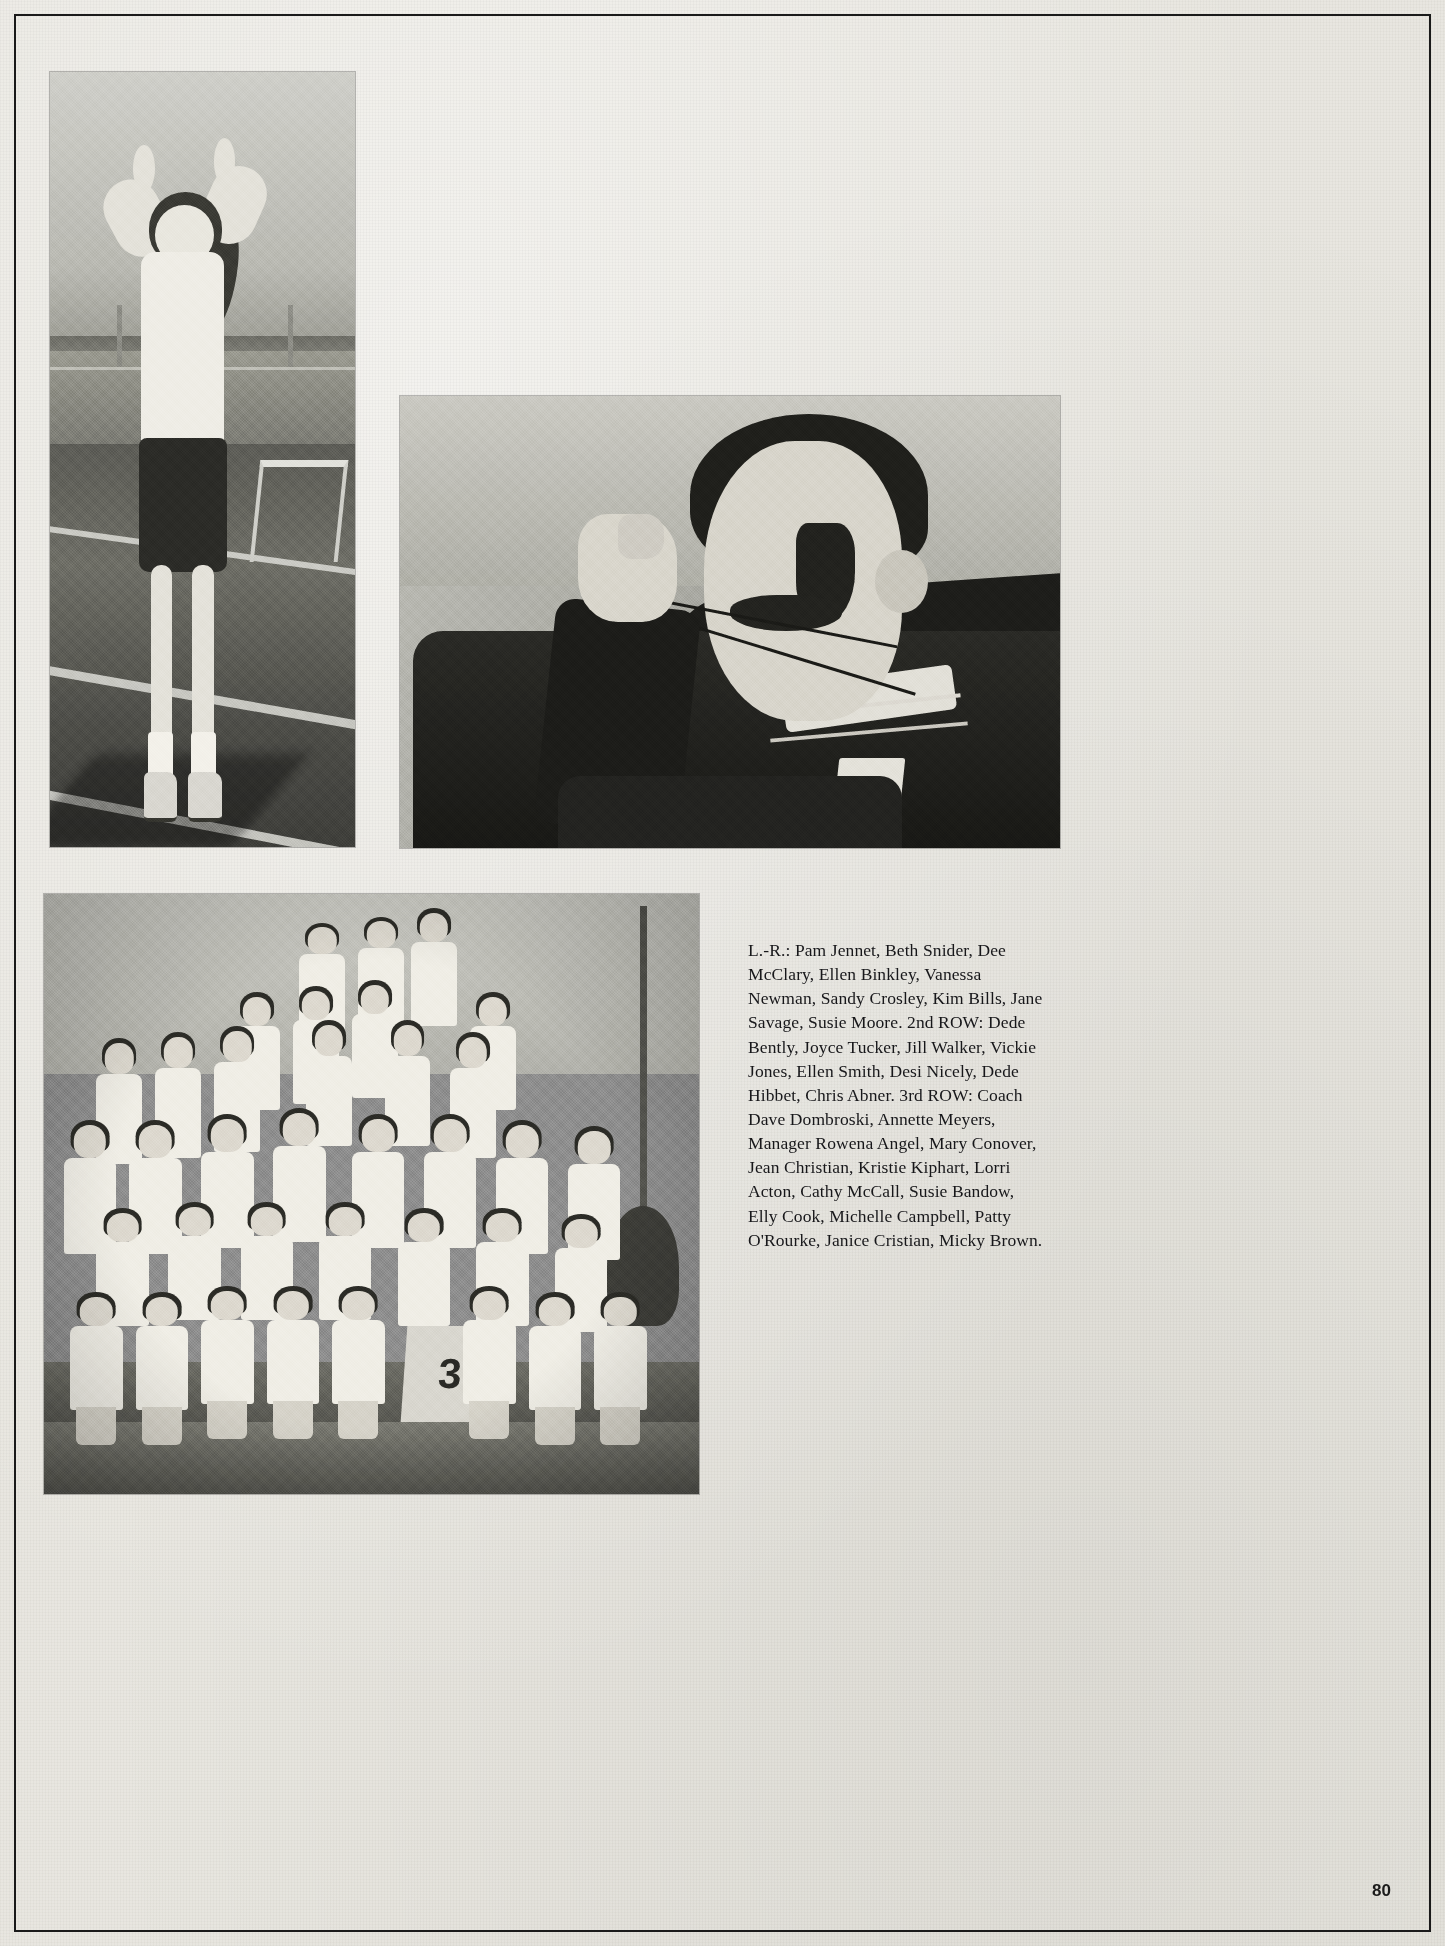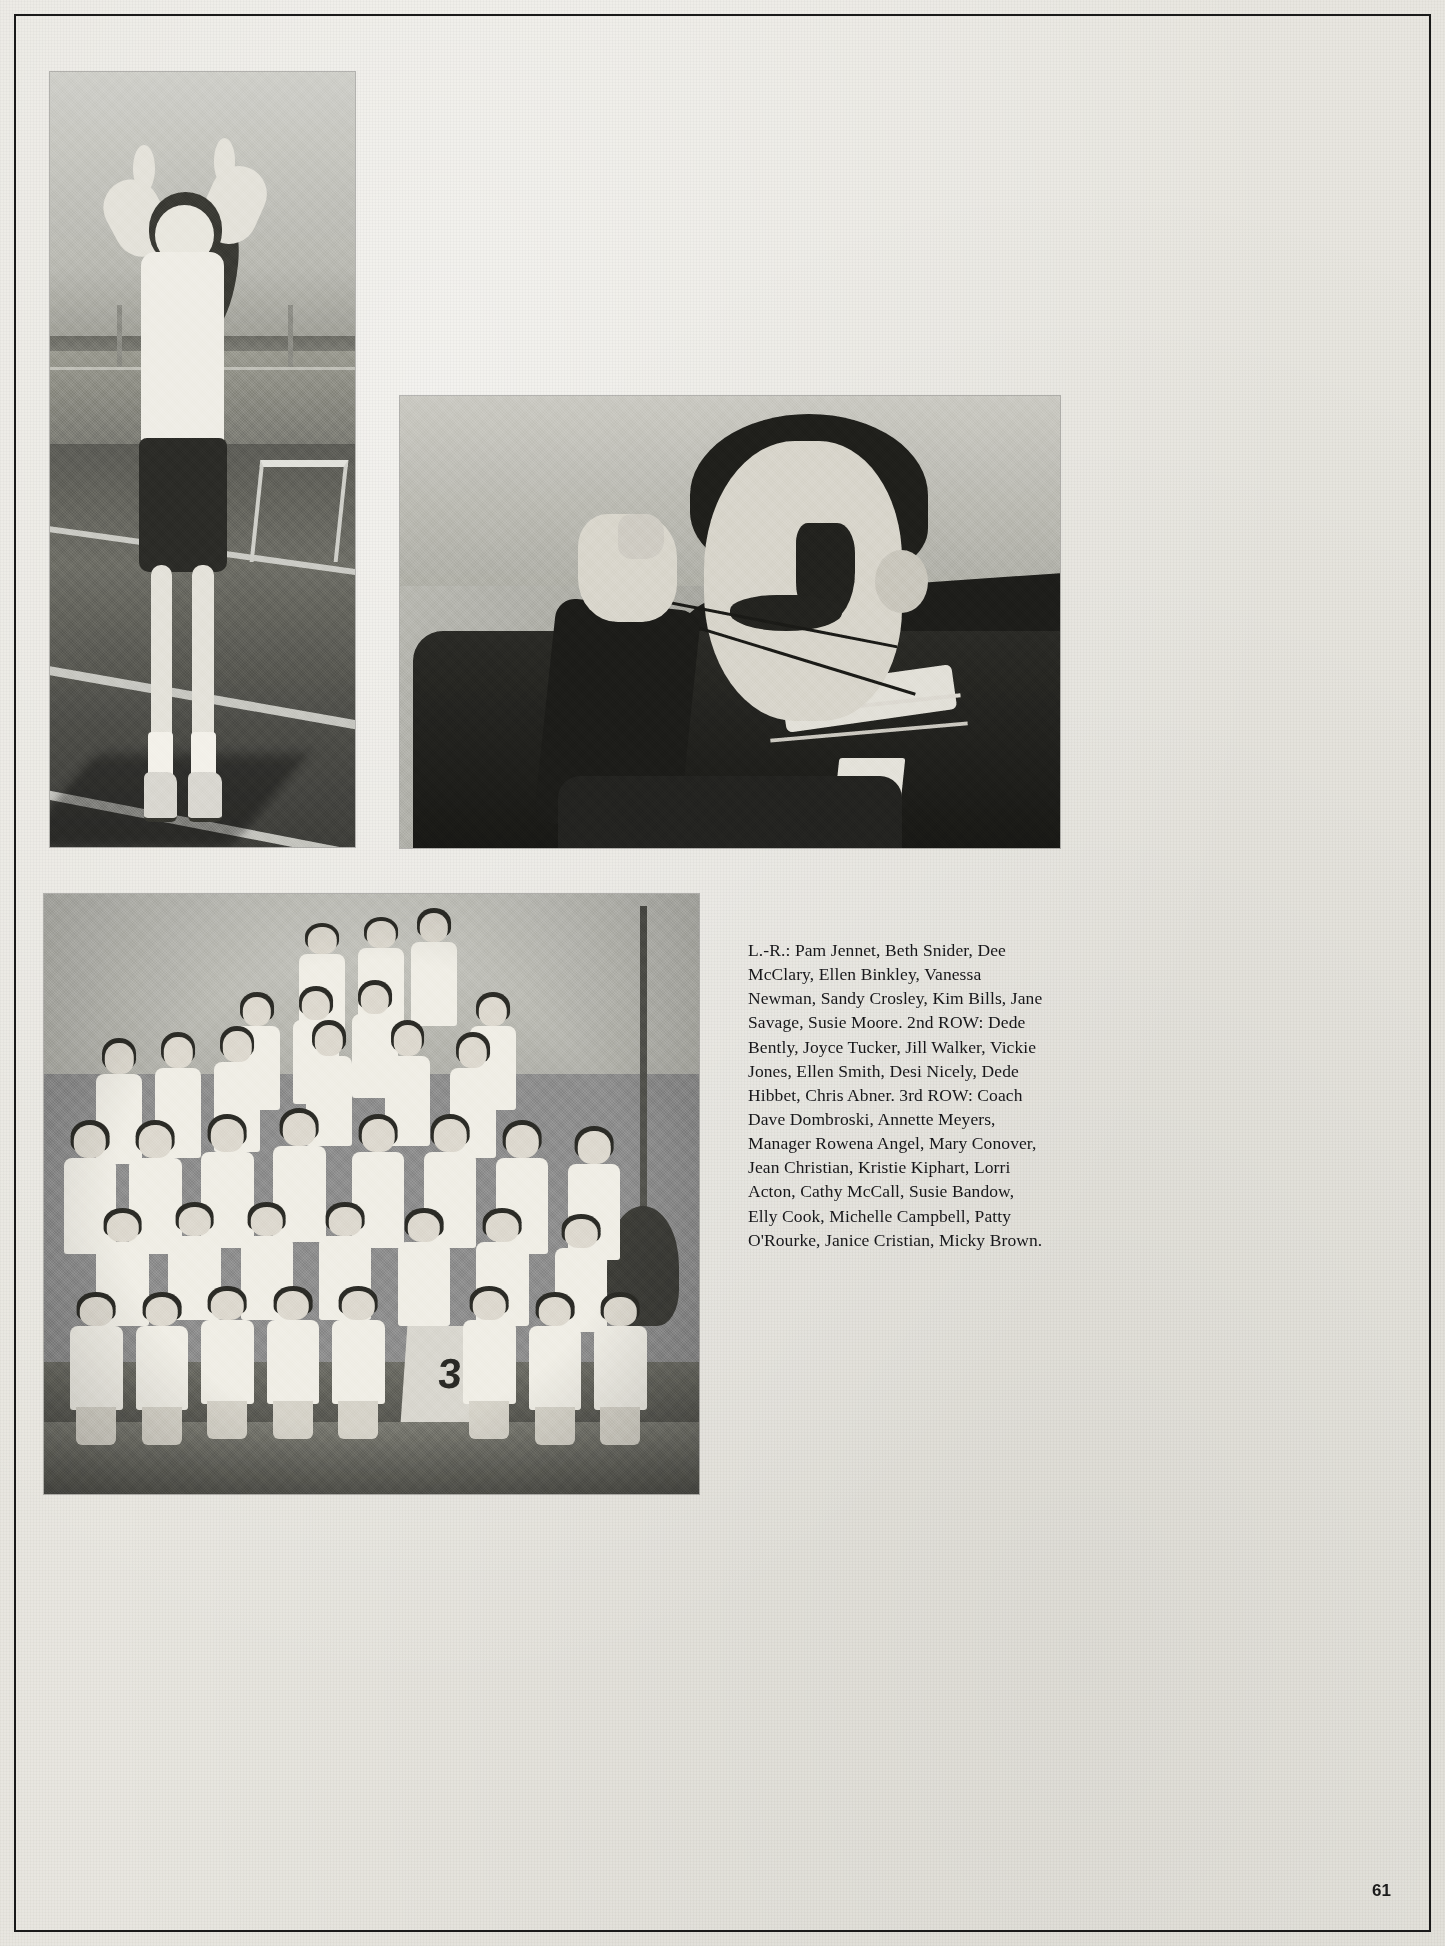--- a/index.html
+++ b/index.html
@@ -469,14 +469,14 @@
         <div class="h"></div>
         <div class="lg"></div>
       </div>
 
     <div class="vignette"></div>
     <div class="grain"></div>
   </div>
 
   <div id="caption-block">L.-R.: Pam Jennet, Beth Snider, Dee McClary, Ellen Binkley, Vanessa Newman, Sandy Crosley, Kim Bills, Jane Savage, Susie Moore. 2nd ROW: Dede Bently, Joyce Tucker, Jill Walker, Vickie Jones, Ellen Smith, Desi Nicely, Dede Hibbet, Chris Abner. 3rd ROW: Coach Dave Dombroski, Annette Meyers, Manager Rowena Angel, Mary Conover, Jean Christian, Kristie Kiphart, Lorri Acton, Cathy McCall, Susie Bandow, Elly Cook, Michelle Campbell, Patty O'Rourke, Janice Cristian, Micky Brown.</div>
 
-  <div id="page-number">61</div>
+  <div id="page-number">80</div>
 </div>
 
 </body></html>

